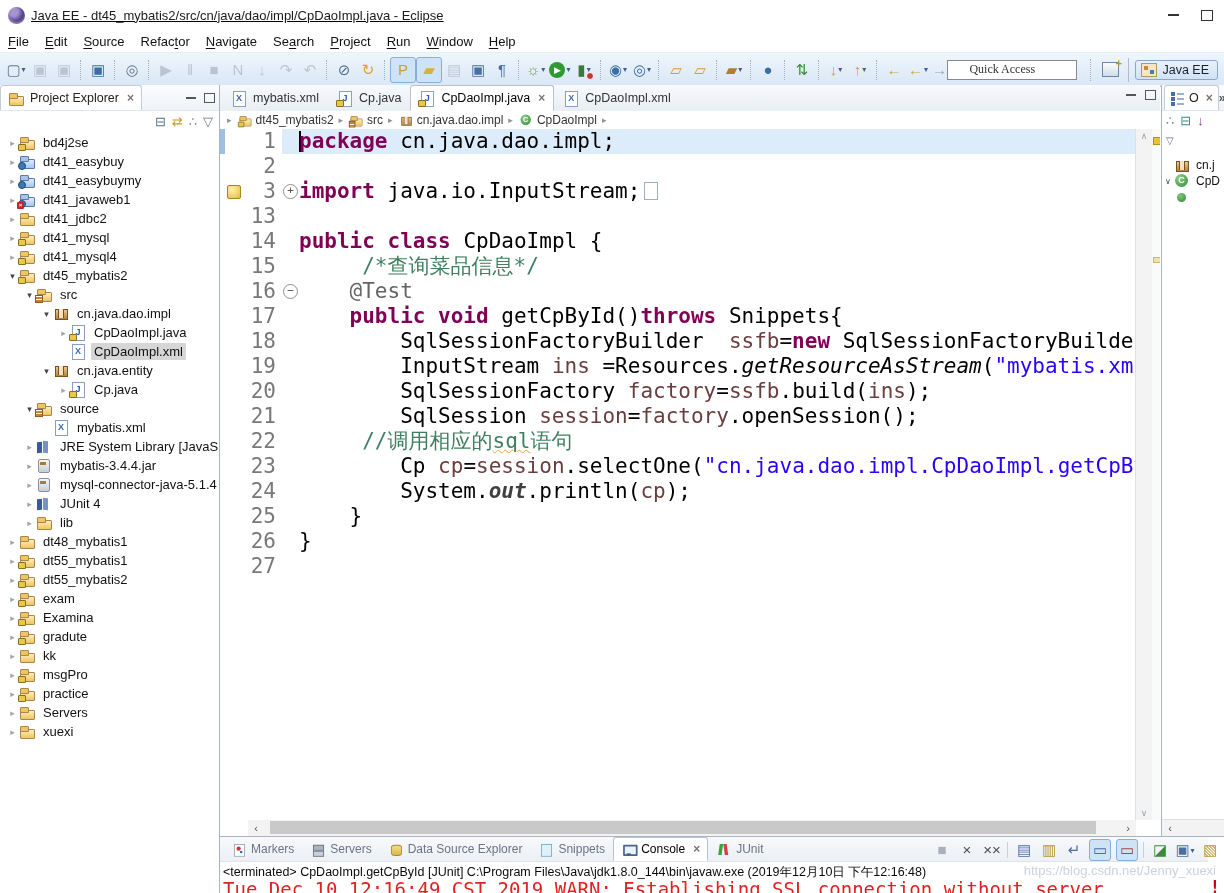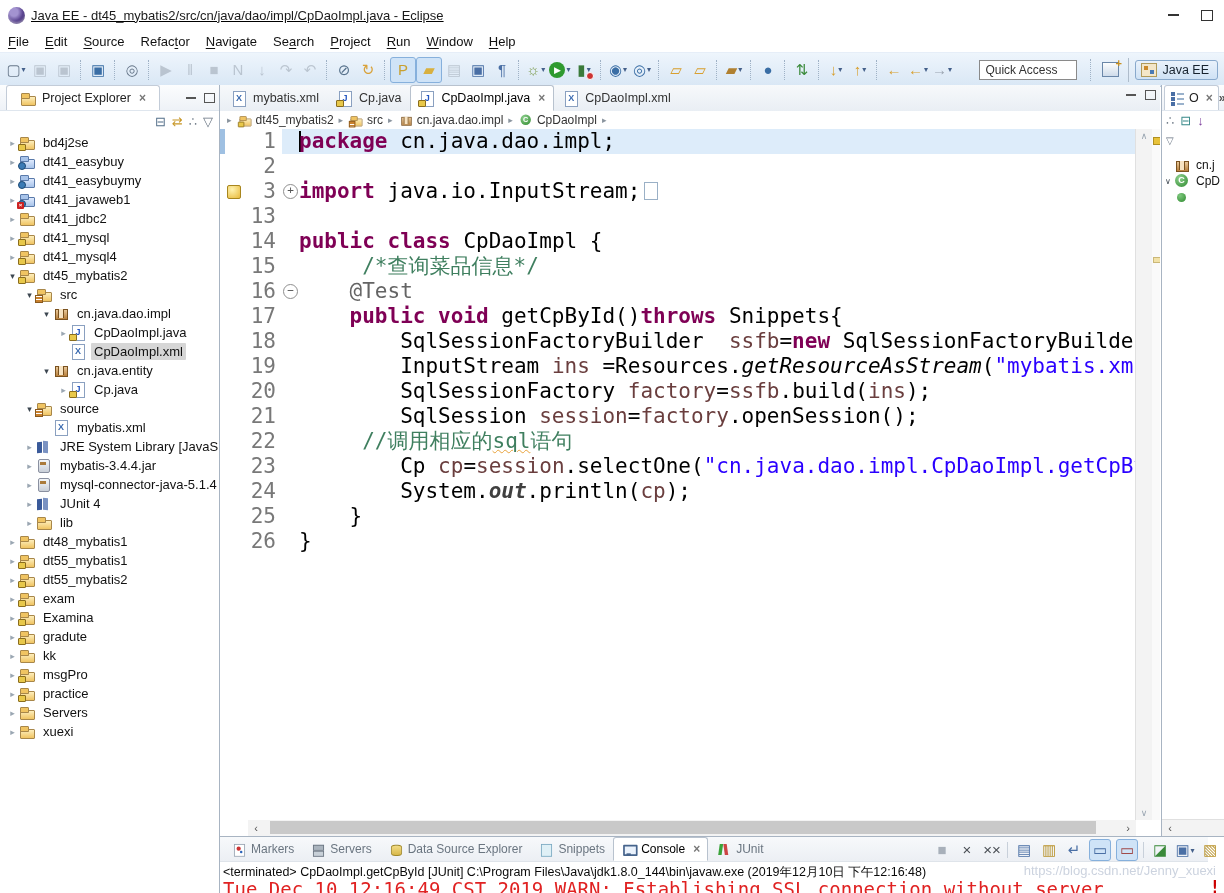--- a/index.html
+++ b/index.html
@@ -27,36 +27,36 @@
   .tsep{width:1px;height:20px;border-left:1px dotted #9fb2c6;margin:0 4px;flex:none;}
   .tbtn{position:relative;width:24px;height:24px;display:flex;align-items:center;justify-content:center;border-radius:3px;flex:none;}
   .tbtn.sel{background:#cfe3f7;border:1px solid #86b0dc;}
   .tbtn.dis{opacity:.45;}
   .tg{font-size:15px;line-height:16px;}
   .tg.round{width:16px;height:16px;border-radius:50%;font-size:9px;display:flex;align-items:center;justify-content:center;color:#fff;}
   .dd{font-size:8px;color:#44608a;margin-left:1px;}
   .tbadge{position:absolute;right:2px;bottom:2px;width:6px;height:6px;border-radius:50%;border:1px solid #fff;}
   .qa-wrap{display:flex;align-items:center;margin-left:auto;padding-right:6px;flex:none;}
   #quickaccess{width:86px;height:18px;background:#fff;border:1px solid #8a8a8a;font-size:12px;color:#333;
-    display:inline-flex;align-items:center;padding:0 5px;margin-right:8px;}
+    display:inline-flex;align-items:center;padding:0 21px;margin-right:8px;font-family:Liberation Serif, serif;}
   .vsep2{width:1px;height:22px;border-left:1px dotted #9fb2c6;margin:0 5px;}
   .pbtn{width:26px;height:24px;display:flex;align-items:center;justify-content:center;}
   .persp-open{width:15px;height:13px;border:1px solid #6b87a8;background:linear-gradient(#fdfdfd,#cfdcea);position:relative;}
   .persp-open::after{content:"+";position:absolute;right:-4px;top:-6px;color:#c89020;font-weight:bold;font-size:11px;}
   .psep{width:1px;height:24px;border-left:1px solid #aebccb;margin:0 5px;}
   .pactive{display:flex;align-items:flex-end;gap:5px;background:linear-gradient(#eaf2fb,#cfe2f5);
     border:1px solid #88a9cc;border-radius:3px;padding:2px 8px 2px 5px;font-size:12.5px;color:#16222e;}
   .persp-jee{width:14px;height:12px;position:relative;background:#f3e6c8;border:1px solid #b09a5a;}
   .persp-jee::before{content:"";position:absolute;left:2px;top:2px;width:4px;height:4px;background:#cc8a2a;}
   .persp-jee::after{content:"";position:absolute;right:2px;bottom:2px;width:4px;height:4px;background:#4a7ab5;}
   
   #explorer{position:absolute;left:0;top:85px;width:219px;height:808px;background:#fff;border-right:1px solid #a8b4c2;overflow:hidden;}
   .phead{height:25px;display:flex;align-items:center;background:linear-gradient(#fcfdfe,#eef2f7);border-bottom:1px solid #dfe6ee;}
-  .ptab{display:flex;align-items:center;gap:5px;height:24px;padding:0 13px;background:#fff;border:1px solid #c3ccd8;border-bottom:none;
-    border-radius:3px 3px 0 0;font-size:12.5px;color:#222;margin-left:6px;}
+  .ptab{display:flex;align-items:center;gap:5px;height:24px;padding:0 7px;background:#fff;border:1px solid #c3ccd8;border-bottom:none;
+    border-radius:3px 3px 0 0;font-size:12.5px;color:#222;margin-left:0;}
   .tclose{color:#777;font-size:12px;font-weight:bold;margin-left:3px;}
   .pwin{margin-left:auto;display:flex;align-items:center;padding-right:4px;gap:8px;}
   .pm{width:10px;height:2px;background:#555;}
   .px{width:9px;height:8px;border:1.5px solid #555;}
   .ptools{height:21px;display:flex;align-items:center;justify-content:flex-end;gap:6px;padding-right:6px;background:#fff;}
   .xbtn{font-size:13px;line-height:14px;}
   #ptree{position:absolute;left:0;top:48px;right:0;bottom:0;overflow:hidden;}
   .trow{height:19px;display:flex;align-items:center;white-space:nowrap;font-size:13px;color:#111;}
   .chev{width:13px;flex:none;font-size:9px;color:#9aa6b2;text-align:center;}
   .chev.open{color:#3c4650;}
@@ -760,20 +760,27 @@
             <span class="foldc"></span>
             <span class="codetext"><span class="tk-d">    }</span></span>
           </div>
           <div class="crow">
             <span class="rul"></span>
             <span class="ann"></span>
             <span class="lnum">26</span>
             <span class="foldc"></span>
             <span class="codetext"><span class="tk-d">}</span></span>
           </div>
+          <div class="crow">
+            <span class="rul"></span>
+            <span class="ann"></span>
+            <span class="lnum">27</span>
+            <span class="foldc"></span>
+            <span class="codetext"></span>
+          </div>
         </div>
       <div id="vscroll">
         <span class="sarr" style="top:0">∧</span>
         <span class="sarr" style="bottom:0">∨</span>
       </div>
       <div id="overview">
         <span class="ov-warn"></span>
         <span class="ov-task"></span>
       </div>
       <div id="hscroll">

